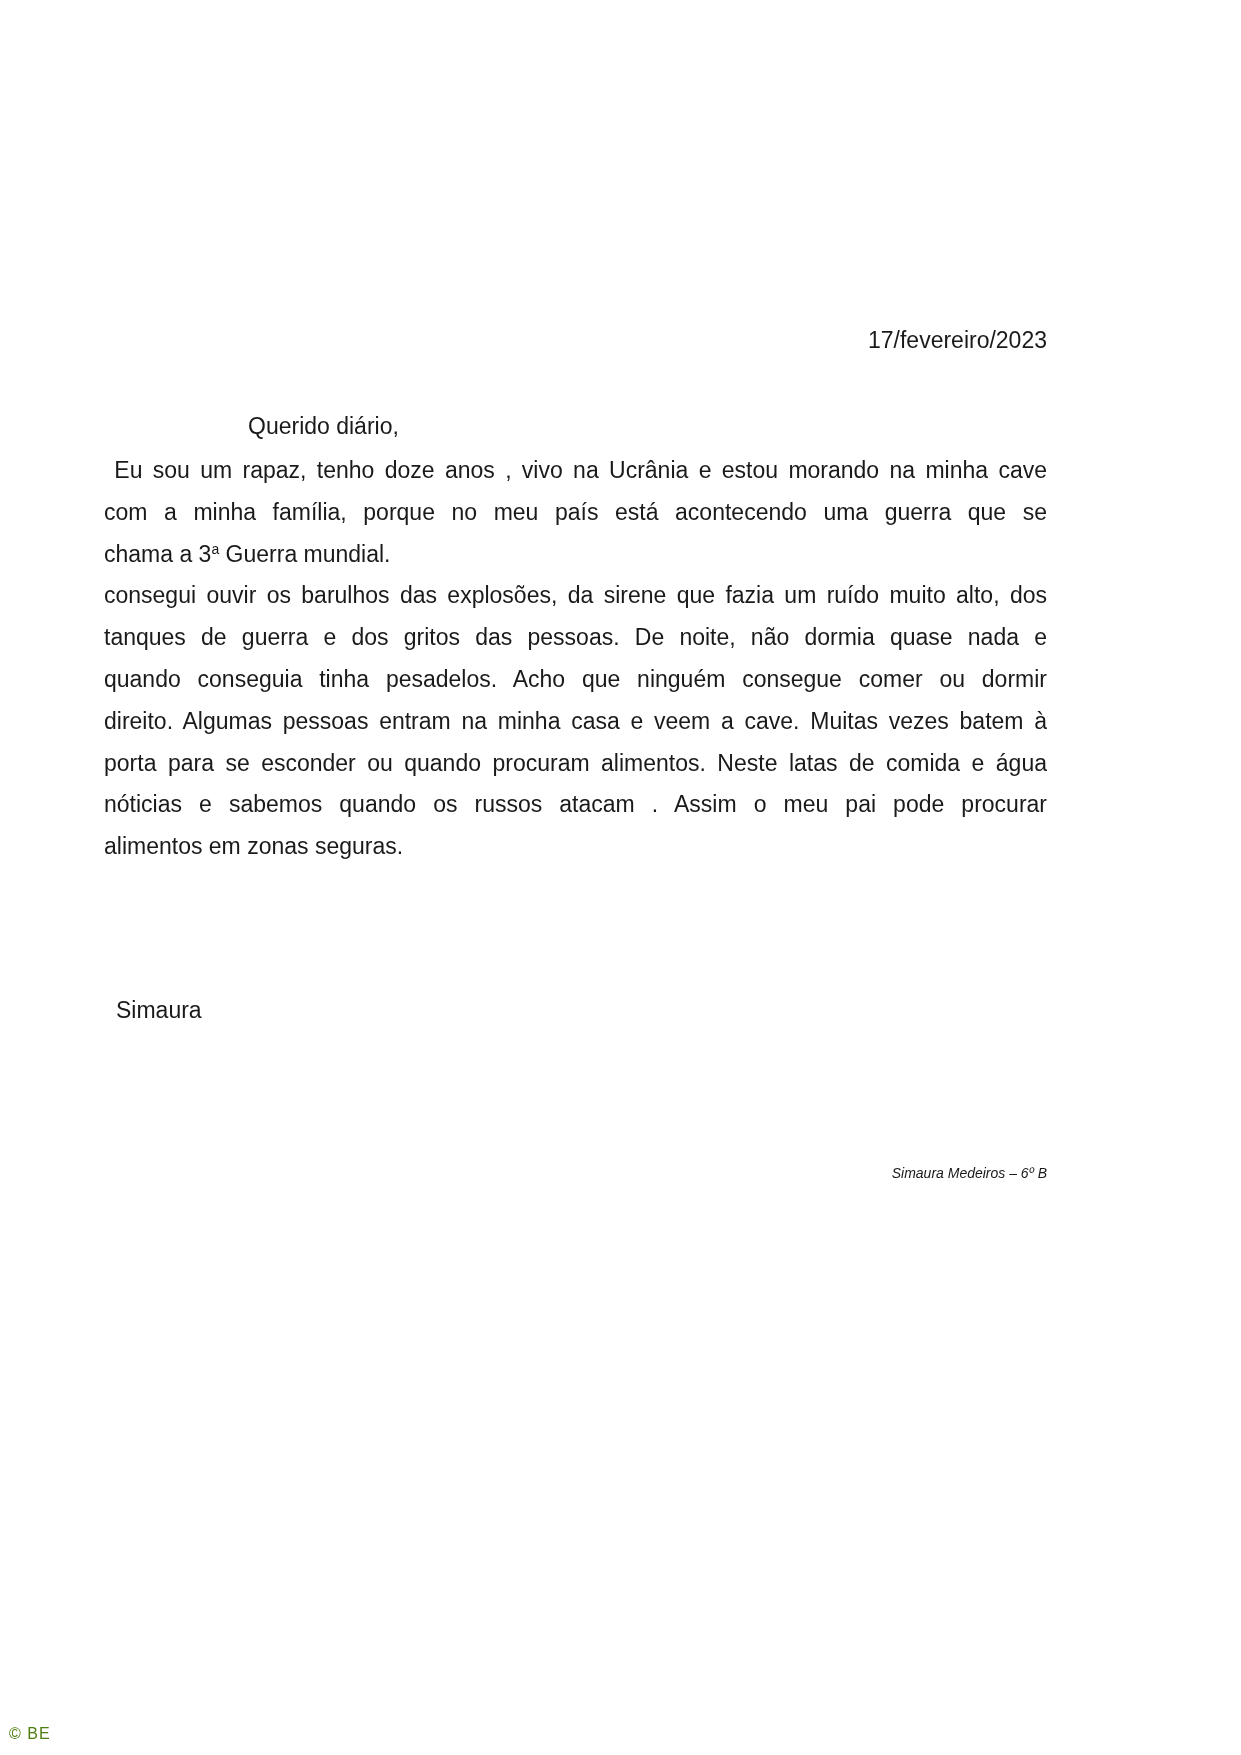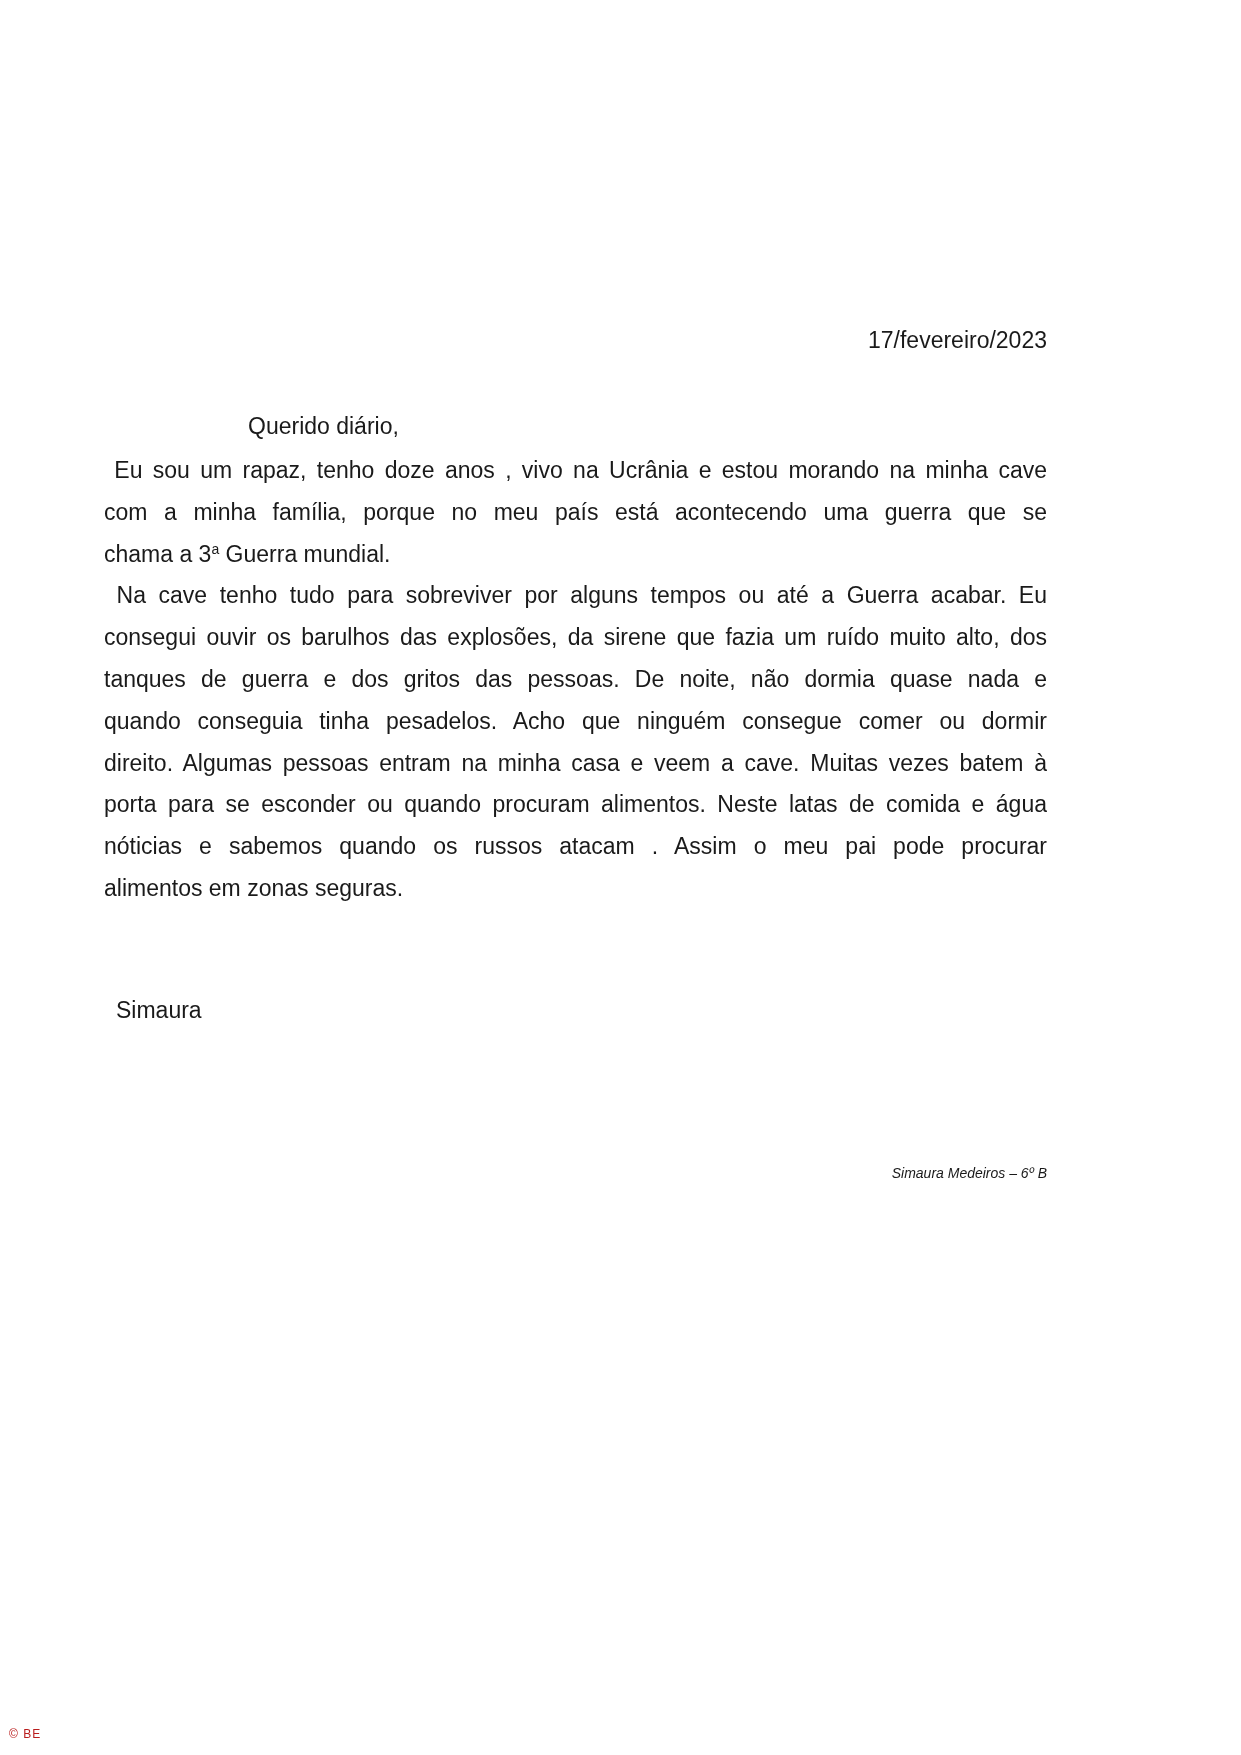--- a/index.html
+++ b/index.html
@@ -77,41 +77,40 @@
       right: 194px;
       font-size: 14px;
       line-height: 26px;
       font-style: italic;
       text-align: right;
     }
     .watermark {
       position: absolute;
       left: 9px;
       top: 1724px;
-      font-size: 12px;
+      font-size: 16px;
       line-height: 20px;
-      color: #b91c1c;
+      color: #4d7c0f;
       letter-spacing: 1px;
     }
   </style>
 </head>
 <body>
 
 <div class="page">
 
   <div class="date">17/fevereiro/2023</div>
 
   <div class="greeting">Querido diário,</div>
 
   <div class="body-text">
     <span class="line">&nbsp;Eu sou um rapaz, tenho doze anos , vivo na Ucrânia e estou morando na minha cave</span>
     <span class="line">com a  minha família, porque no  meu país está acontecendo uma guerra que se</span>
     <span class="line last"><span>chama a 3</span><sup>a</sup><span> Guerra mundial.</span></span>
 
-    <span class="line">&nbsp;Na cave tenho tudo para sobreviver por alguns tempos ou até a Guerra acabar. Eu</span>
     <span class="line">consegui ouvir os barulhos das explosões, da sirene que fazia um ruído muito alto, dos</span>
     <span class="line">tanques de guerra e dos gritos das pessoas. De noite, não dormia quase nada e</span>
     <span class="line">quando conseguia tinha pesadelos. Acho que ninguém consegue  comer ou dormir</span>
     <span class="line">direito. Algumas pessoas entram na minha casa e veem a cave.  Muitas vezes batem à</span>
     <span class="line">porta para se esconder ou quando procuram alimentos.  Neste latas de comida e água</span>
     <span class="line">nóticias e sabemos quando os russos atacam . Assim o meu pai pode procurar</span>
     <span class="line last">alimentos em zonas seguras.</span>
   </div>
 
   <div class="signature">Simaura</div>

